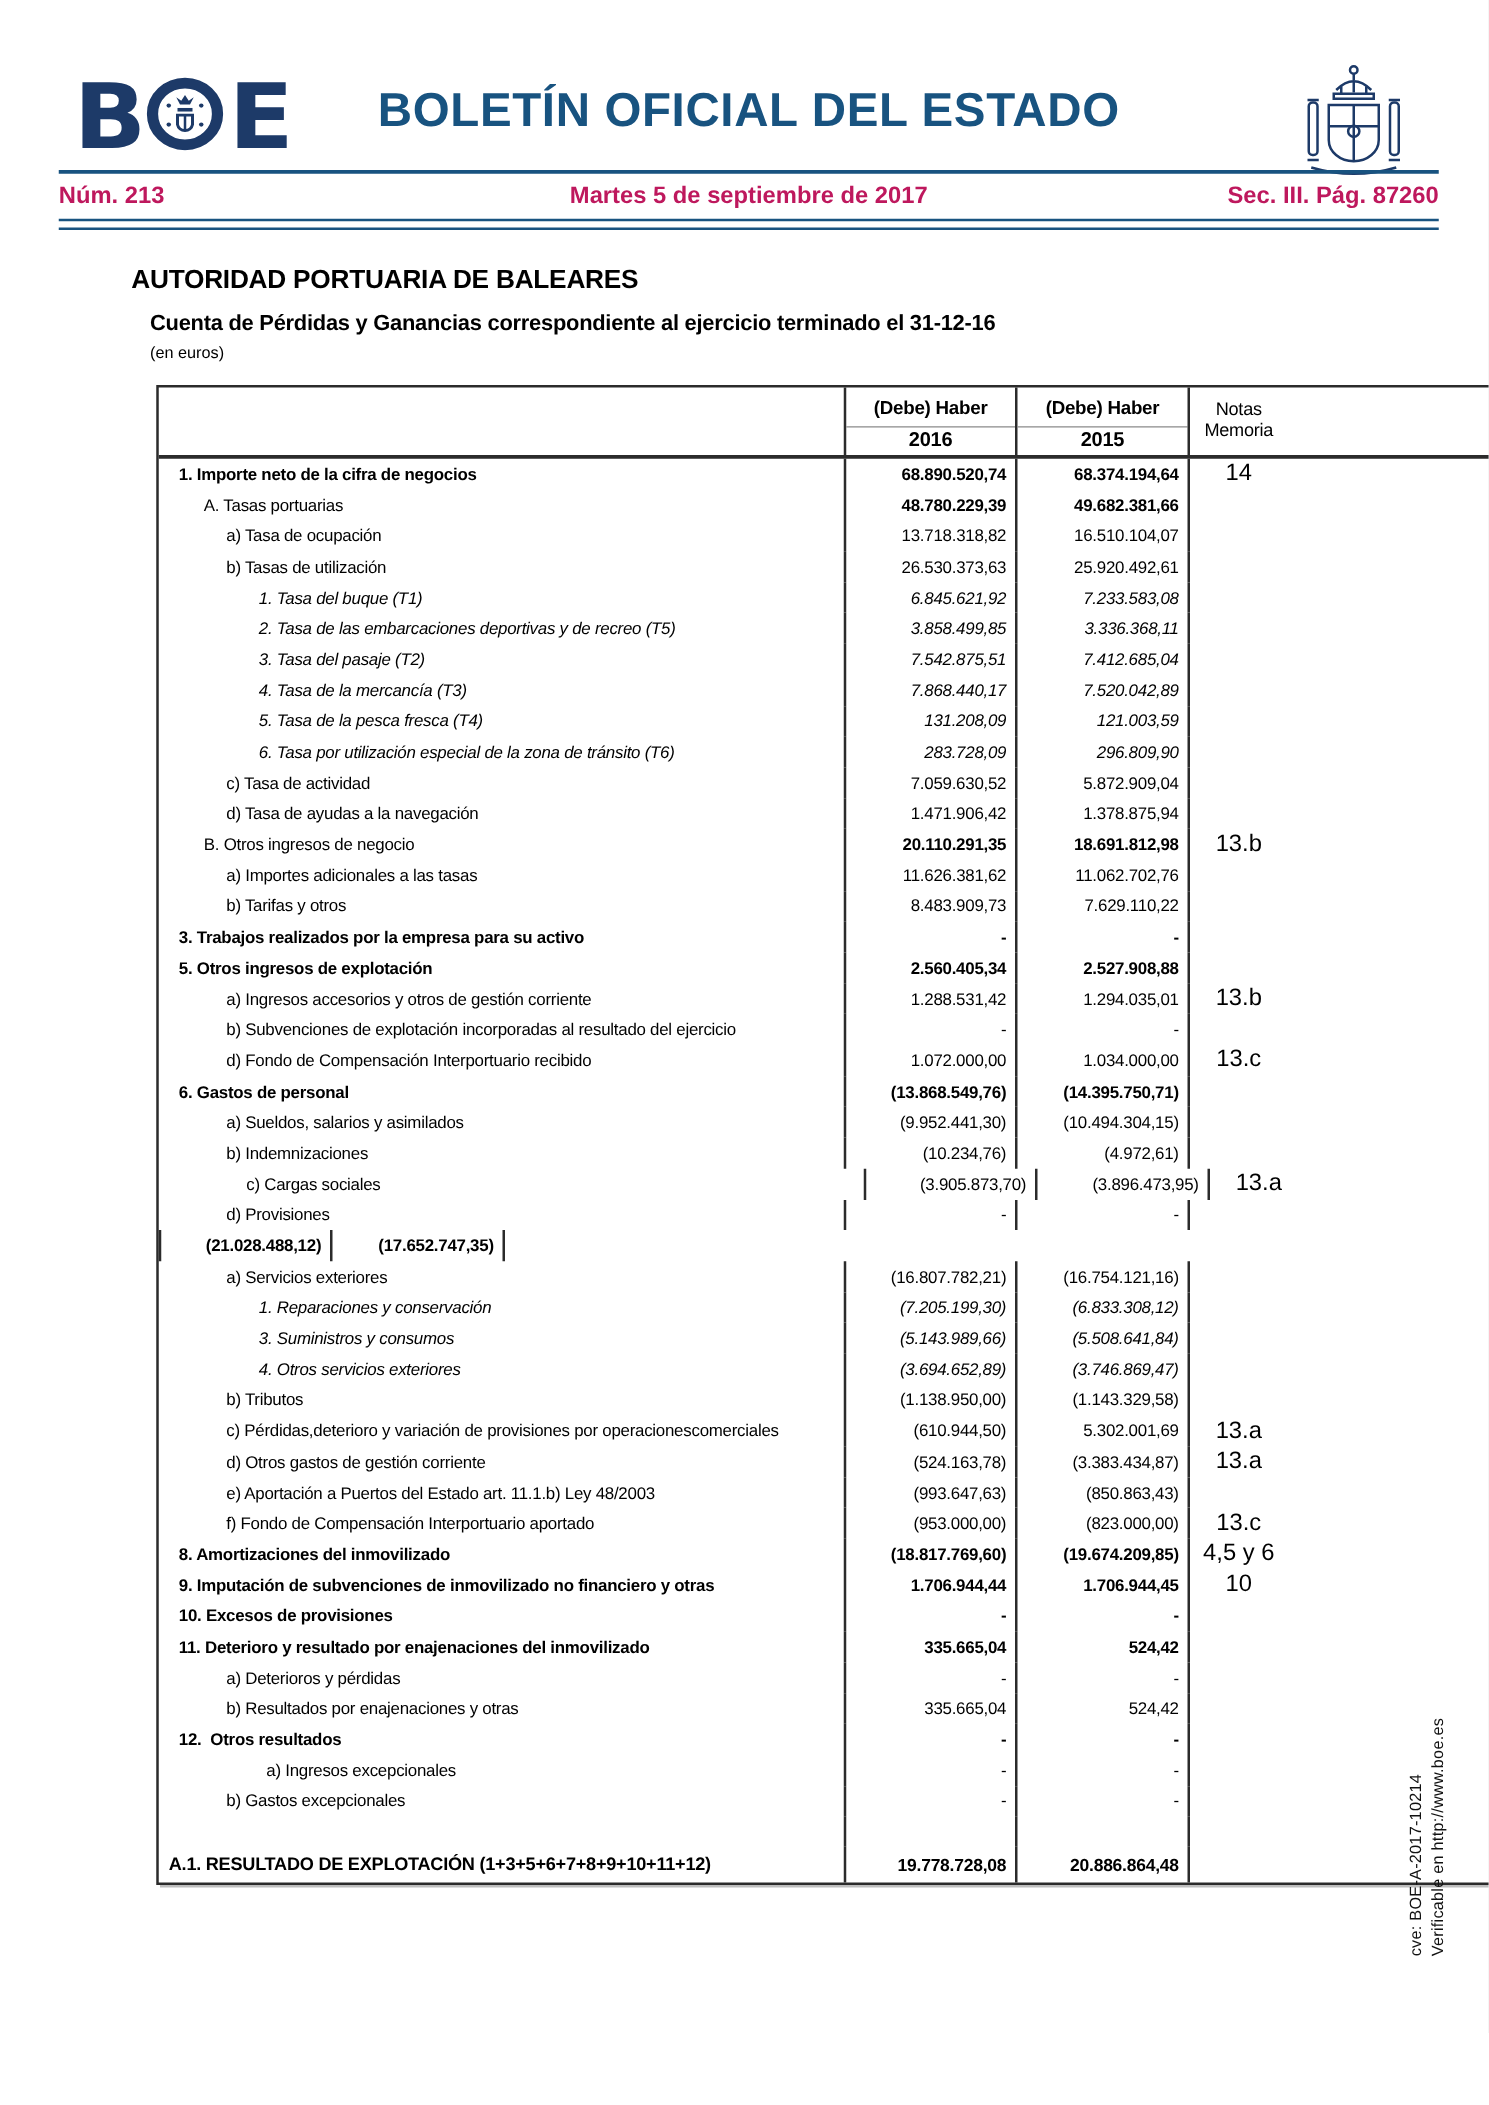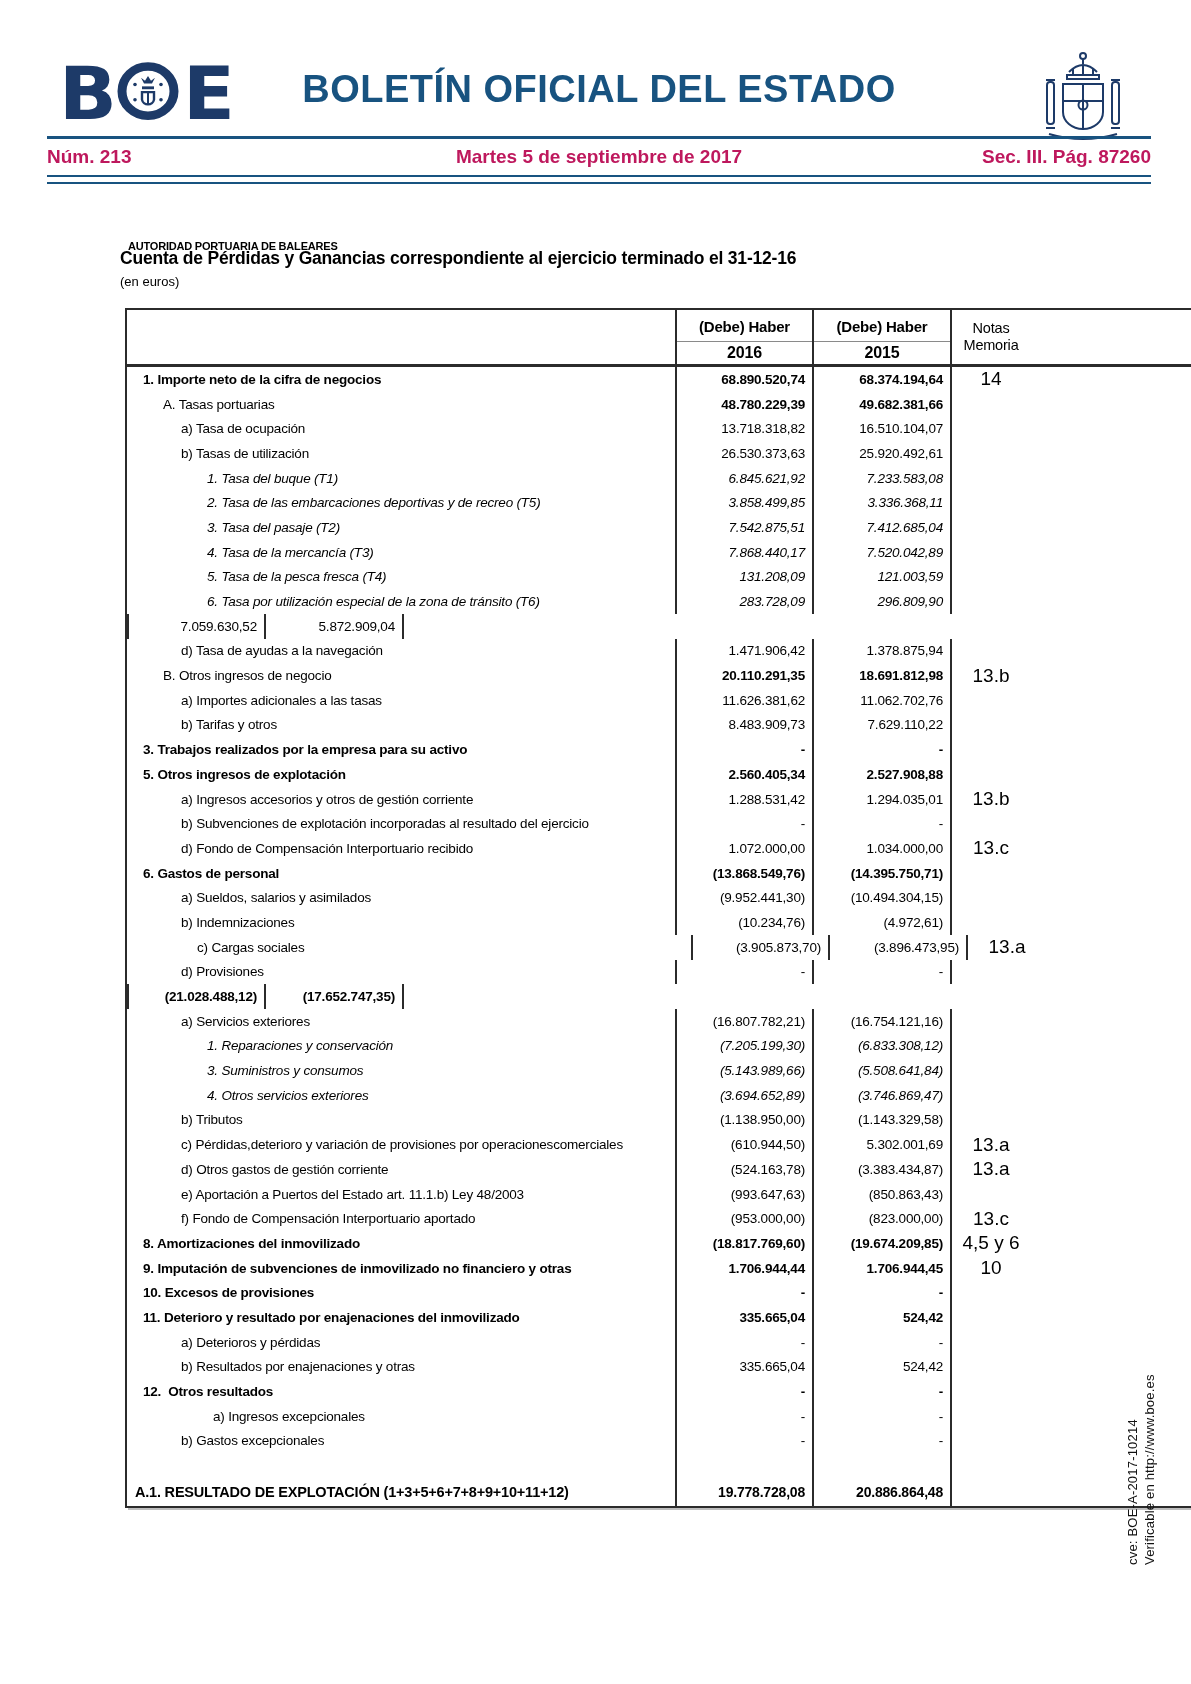--- a/index.html
+++ b/index.html
@@ -21,21 +21,21 @@
   #rule-top{position:absolute;left:47px;top:136px;width:1104px;height:3px;background:#185380;}
   #dateband{position:absolute;left:47px;top:143px;width:1104px;height:28px;
             color:#be185d;font-weight:bold;font-size:19px;display:flex;align-items:center;}
   #dateband .left{width:300px;text-align:left;}
   #dateband .center{flex:1;text-align:center;}
   #dateband .right{width:300px;text-align:right;}
   #rule-bottom{position:absolute;left:47px;top:175px;width:1104px;height:5px;
                border-top:2px solid #185380;border-bottom:2px solid #185380;}
 
   
-  #org-title{position:absolute;left:128px;top:212px;font-size:11px;font-weight:bold;letter-spacing:-.2px;margin-top:28px;}
+  #org-title{position:absolute;left:105px;top:212px;font-size:21px;font-weight:bold;letter-spacing:-.2px;}
   #doc-title{position:absolute;left:120px;top:248px;font-size:17.5px;font-weight:bold;letter-spacing:-.2px;}
   #doc-sub{position:absolute;left:120px;top:274px;font-size:13px;}
 
   
   #pnl{position:absolute;left:125px;top:308px;width:1071px;
        border:2px solid #2b2b2b;box-sizing:border-box;
        box-shadow:2px 3px 0 -1px #bdbdbd;font-size:13.5px;letter-spacing:-.2px;}
   .hdr{display:flex;border-bottom:3px solid #2b2b2b;}
   .hdr .hl{width:548px;box-sizing:border-box;}
   .hdr .hv{width:137px;box-sizing:border-box;border-left:2px solid #2b2b2b;text-align:center;}
@@ -205,20 +205,21 @@
           <div class="cv2">121.003,59</div>
           <div class="cn"></div>
         </div>
         <div class="row i">
           <div class="cl" style="padding-left: 80px;">6. Tasa por utilización especial de la zona de tránsito (T6)</div>
           <div class="cv">283.728,09</div>
           <div class="cv2">296.809,90</div>
           <div class="cn"></div>
         </div>
         <div class="row">
+          <div class="cl" style="padding-left: 54px;">c) Tasa de actividad</div>
           <div class="cv">7.059.630,52</div>
           <div class="cv2">5.872.909,04</div>
           <div class="cn"></div>
         </div>
         <div class="row">
           <div class="cl" style="padding-left: 54px;">d) Tasa de ayudas a la navegación</div>
           <div class="cv">1.471.906,42</div>
           <div class="cv2">1.378.875,94</div>
           <div class="cn"></div>
         </div>

